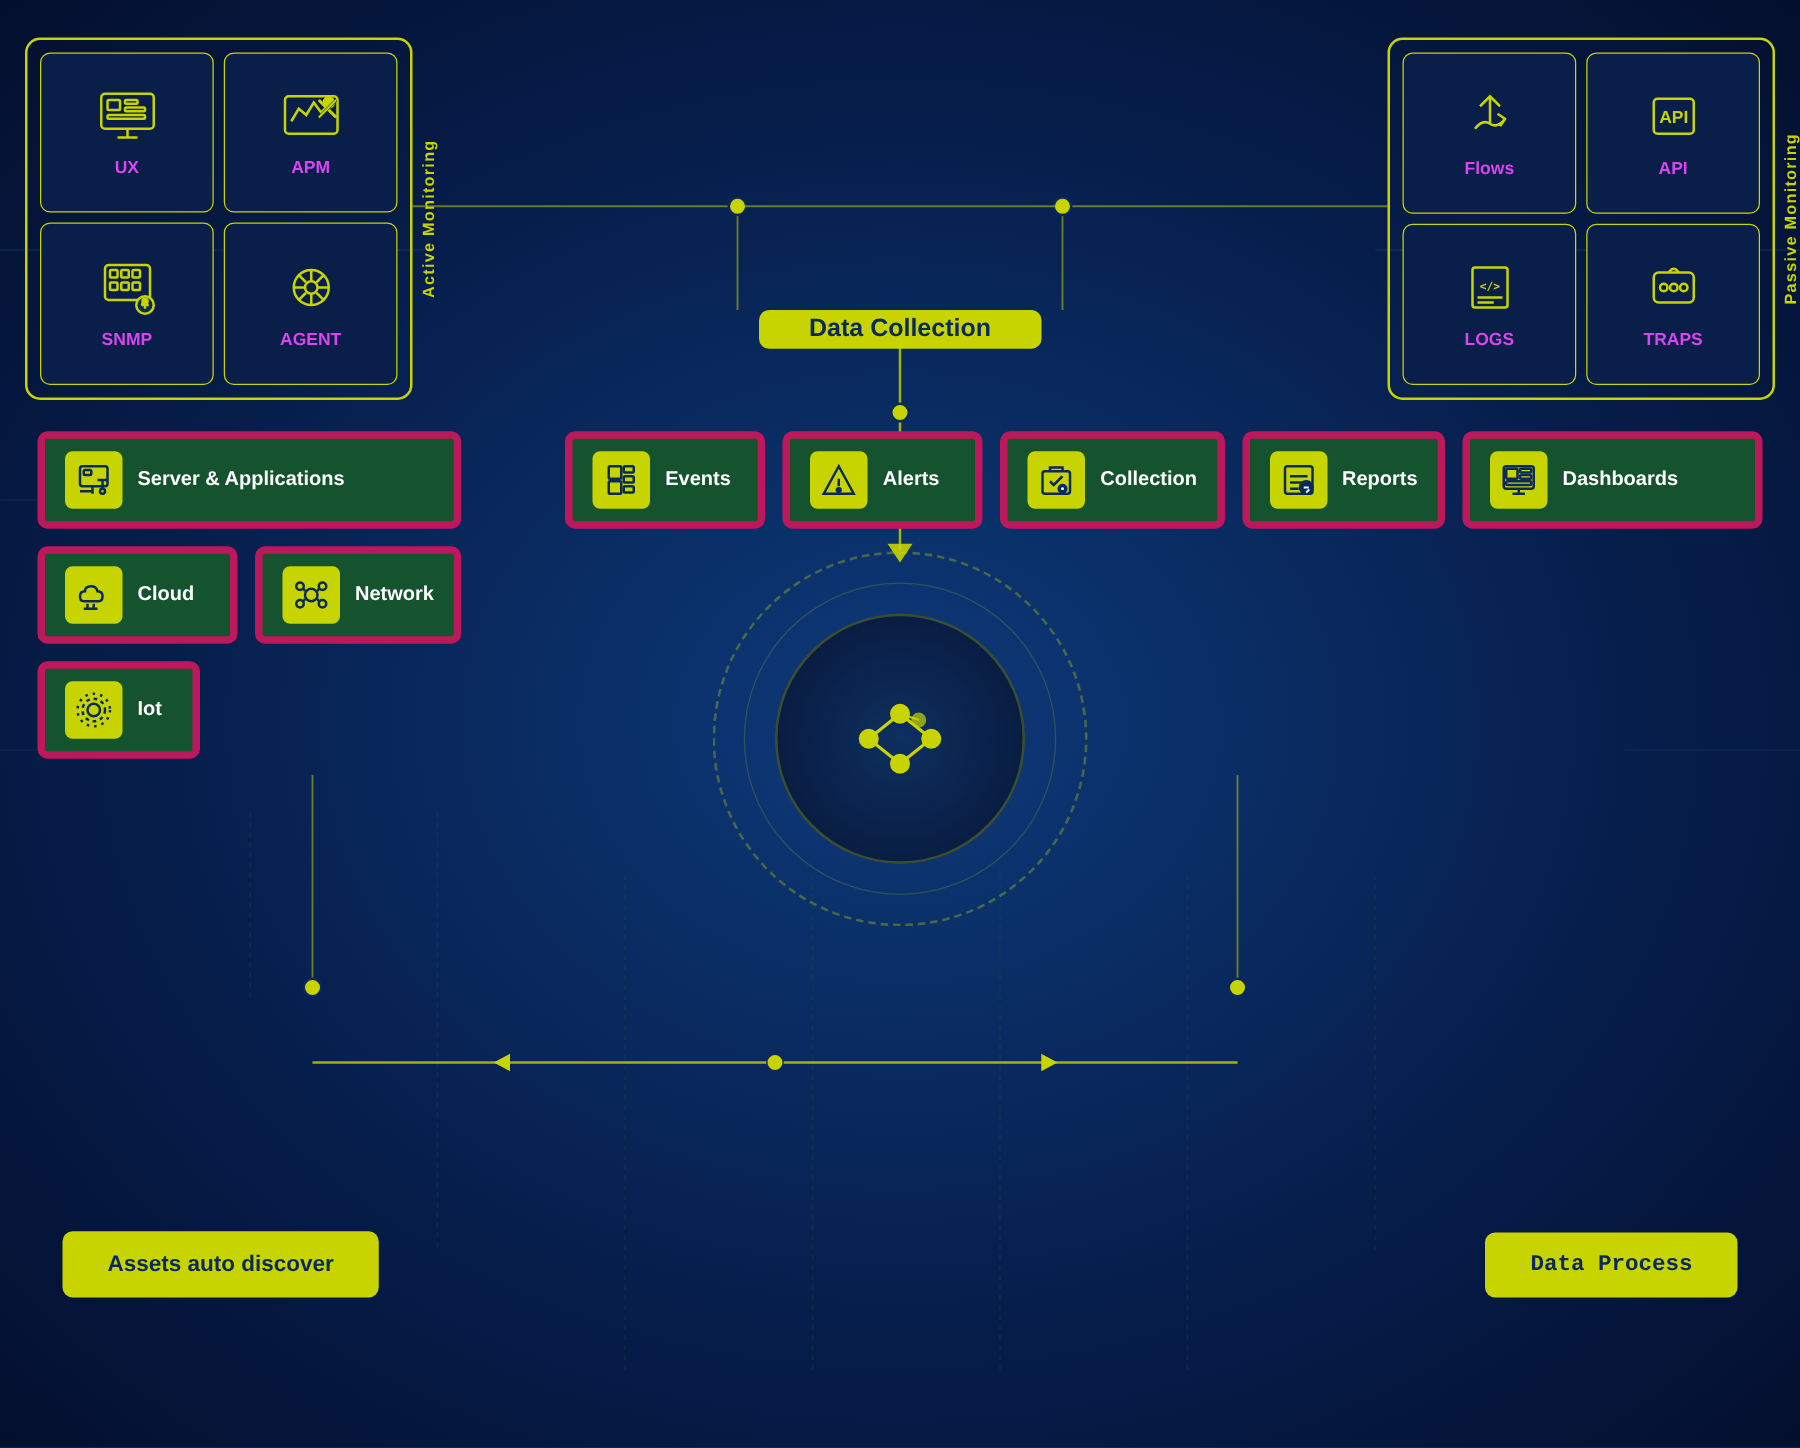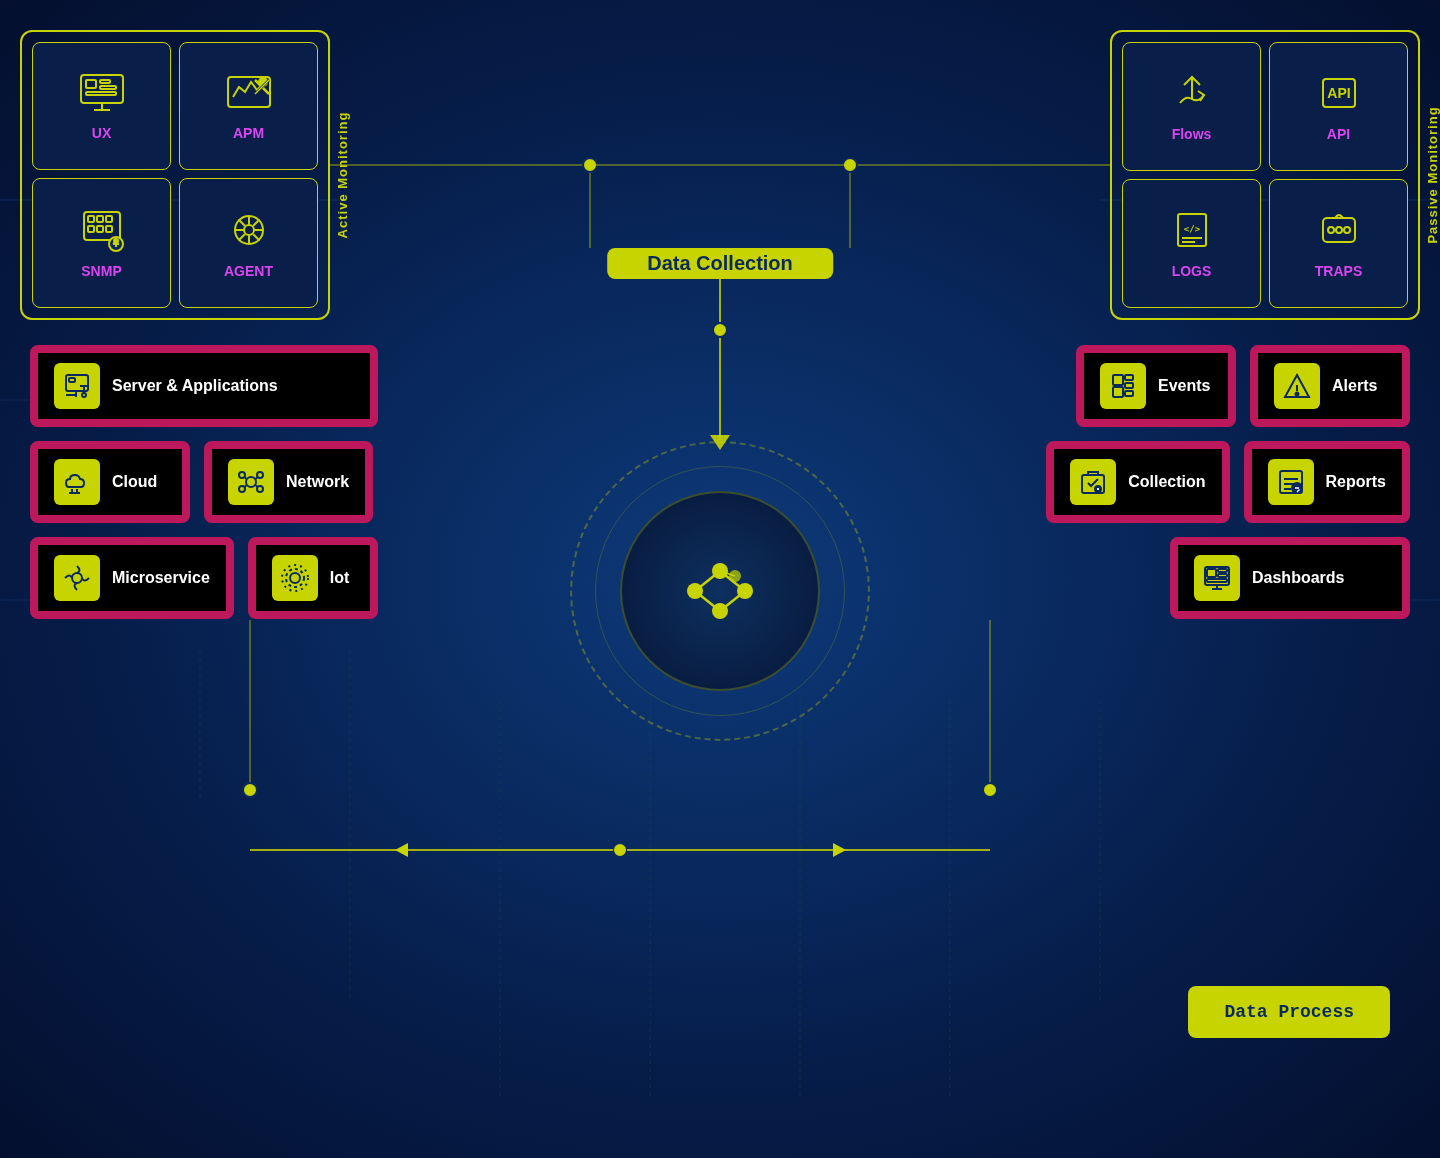--- a/index.html
+++ b/index.html
@@ -117,22 +117,22 @@
       padding: 4px 40px;
       color: #0a2a5e;
       font-size: 20px;
       font-weight: 700;
       white-space: nowrap;
     }
 
     .side-item {
       display: flex;
       align-items: center;
-      background: #000000;
-      border: 8px solid #be185d;
+      background: #14532d;
+      border: 6px solid #be185d;
       border-radius: 8px;
       padding: 10px 16px;
       gap: 12px;
       min-width: 200px;
     }
 
     .side-item .icon-box {
       background: #c8d400;
       border-radius: 6px;
       width: 46px;
@@ -415,46 +415,34 @@
             <line x1="20" y1="12" x2="21" y2="10"></line>
             <line x1="10" y1="18" x2="9" y2="20"></line>
             <line x1="20" y1="18" x2="21" y2="20"></line>
           </svg>
         </div>
         <span class="item-label">Network</span>
       </div>
     </div>
 
     <div class="row-pair">
-      <div class="side-item" style="min-width:180px;">
-        <div class="icon-box">
-          <svg width="30" height="30" viewBox="0 0 30 30" fill="none" stroke="#0a2a5e" stroke-width="2">
-            <circle cx="15" cy="15" r="5"></circle>
-            <path d="M15 3 Q20 8 15 10"></path>
-            <path d="M15 27 Q10 22 15 20"></path>
-            <path d="M3 15 Q8 10 10 15"></path>
-            <path d="M27 15 Q22 20 20 15"></path>
-          </svg>
-        </div>
-        <span class="item-label">Microservice</span>
-      </div>
       <div class="side-item" style="min-width:130px;">
         <div class="icon-box">
           <svg width="30" height="30" viewBox="0 0 30 30" fill="none" stroke="#0a2a5e" stroke-width="2">
             <circle cx="15" cy="15" r="5"></circle>
             <circle cx="15" cy="15" r="9" stroke-dasharray="3,3"></circle>
             <circle cx="15" cy="15" r="13" stroke-dasharray="2,4"></circle>
           </svg>
         </div>
         <span class="item-label">Iot</span>
       </div>
     </div>
   </div>
 
-  <div style="position:absolute; top:345px; right:30px; display:flex; flex-direction:column; gap:14px; align-items:flex-end;">
+  <div style="position:absolute; top:345px; right:30px; display:flex; flex-direction:row; gap:14px; align-items:flex-end;">
 
     <div class="row-pair">
       <div class="side-item" style="min-width:160px;">
         <div class="icon-box">
           <svg width="30" height="30" viewBox="0 0 30 30" fill="none" stroke="#0a2a5e" stroke-width="2">
             <rect x="5" y="4" width="10" height="10" rx="1"></rect>
             <rect x="5" y="16" width="10" height="10" rx="1"></rect>
             <rect x="17" y="4" width="8" height="5" rx="1"></rect>
             <rect x="17" y="12" width="8" height="5" rx="1"></rect>
             <rect x="17" y="20" width="8" height="5" rx="1"></rect>
@@ -532,20 +520,25 @@
           <line x1="25" y1="50" x2="50" y2="30" stroke="#c8d400" stroke-width="2.5"></line>
           <line x1="50" y1="30" x2="75" y2="50" stroke="#c8d400" stroke-width="2.5"></line>
           <line x1="25" y1="50" x2="50" y2="70" stroke="#c8d400" stroke-width="2.5"></line>
           <line x1="75" y1="50" x2="50" y2="70" stroke="#c8d400" stroke-width="2.5"></line>
           <line x1="50" y1="30" x2="65" y2="35" stroke="#c8d400" stroke-width="1.5"></line>
         </svg>
       </div>
     </div>
   </div>
 
+  <div style="position:absolute; bottom:120px; left:50px;">
+    <div style="background:#c8d400; border-radius:8px; padding:16px 36px;">
+      <span style="color:#0a2a5e; font-size:18px; font-weight:700;">Assets auto discover</span>
+    </div>
+  </div>
 
   <div style="position:absolute; bottom:120px; right:50px;">
     <div style="background:#c8d400; border-radius:8px; padding:16px 36px;">
       <span style="color:#0a2a5e; font-size:18px; font-weight:700;font-family:Liberation Mono, monospace;">Data Process</span>
     </div>
   </div>
 
 </div>
 
 </body></html>

